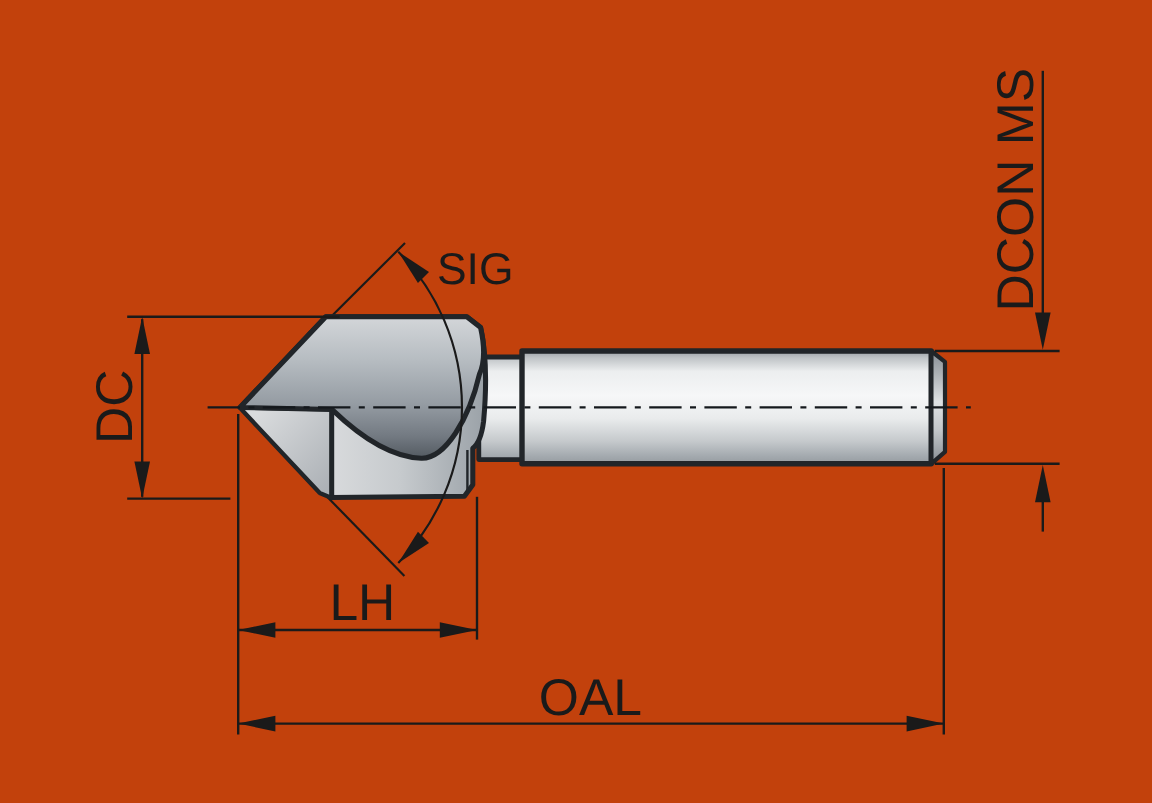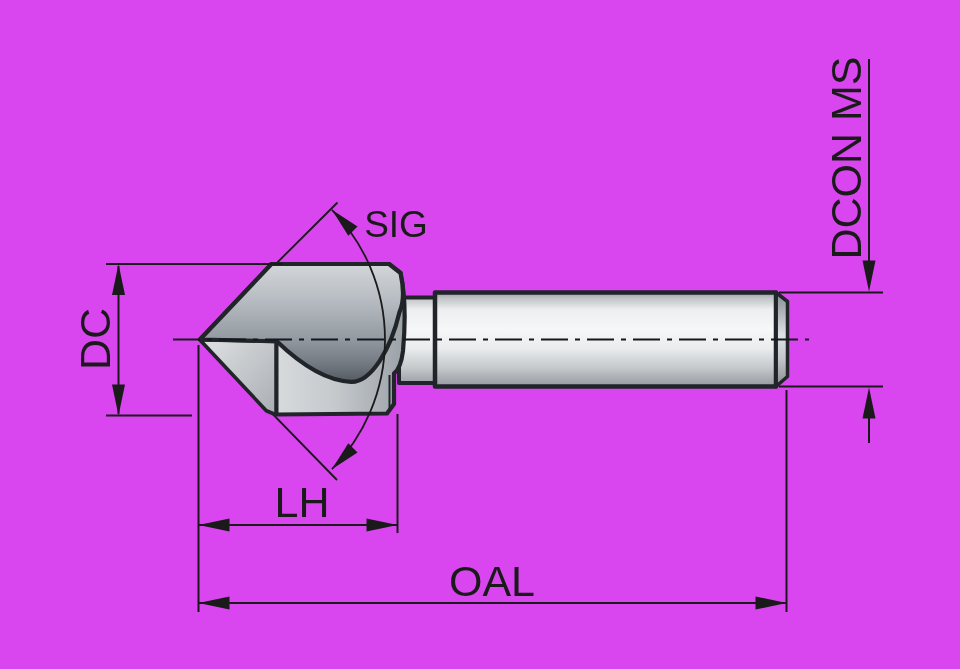--- a/index.html
+++ b/index.html
@@ -4,21 +4,21 @@
 <style>
   html, body {
     margin: 0;
     padding: 0;
     background: #ffffff;
   }
   .stage {
     position: relative;
     width: 960px;
     height: 669px;
-    background: #d946ef;
+    background: #c2410c;
     overflow: hidden;
     font-family: "Liberation Sans", sans-serif;
   }
   svg text {
     font-family: "Liberation Sans", sans-serif;
     fill: #1a1a1a;
   }
   .dim-label { font-size: 43px; }
   .dim-label-small { font-size: 37px; }
 </style>

